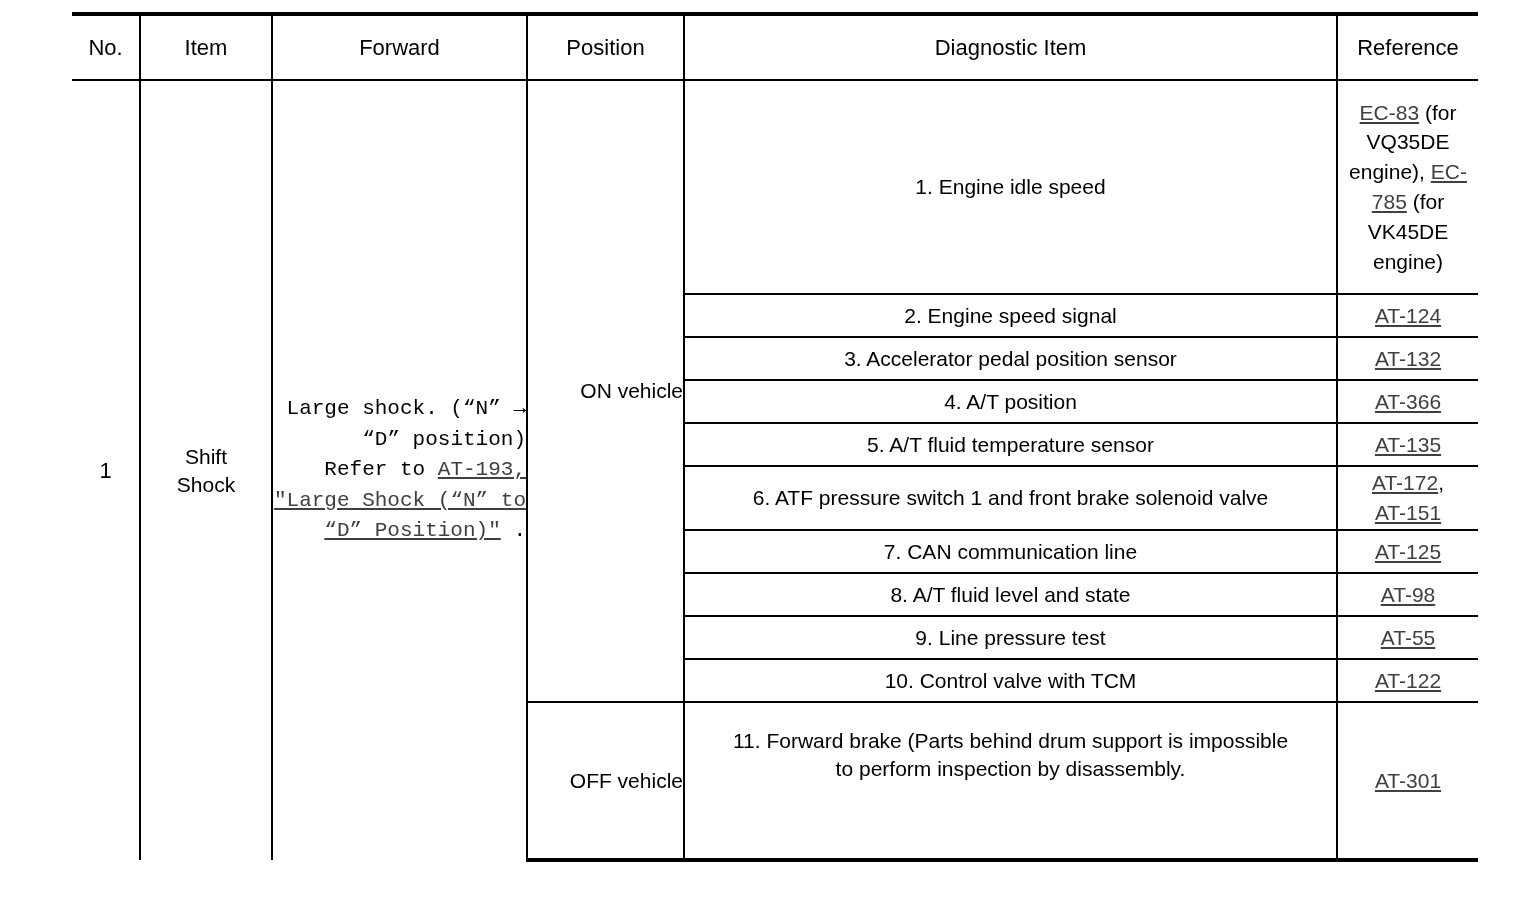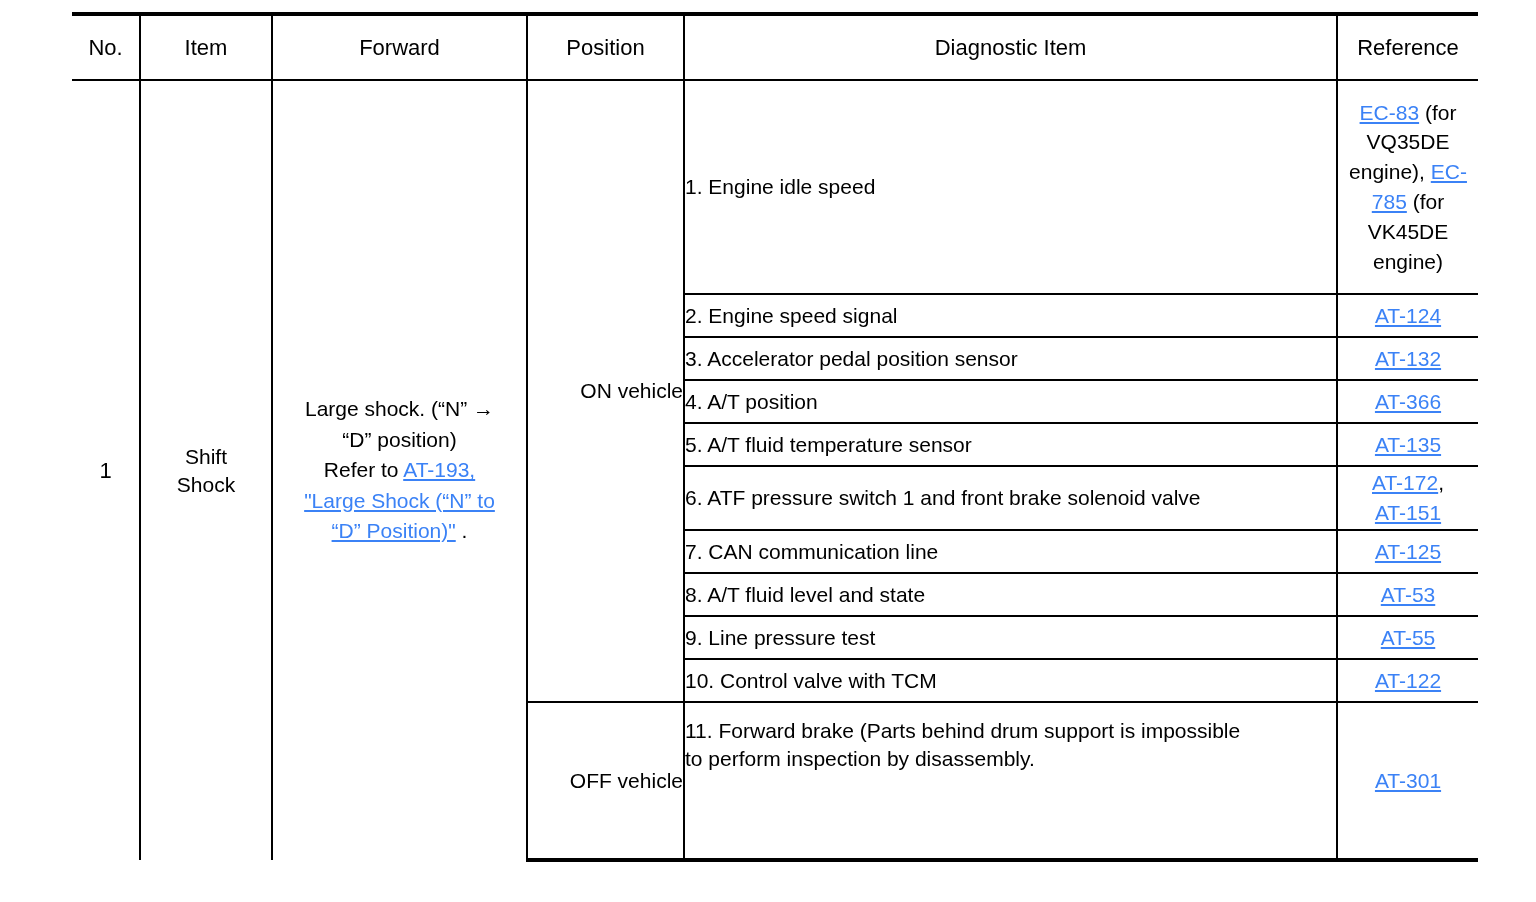--- a/index.html
+++ b/index.html
@@ -70,47 +70,48 @@
   .no-cell {
     text-align: center;
     font-size: 22px;
   }
   .item-cell {
     text-align: center;
     padding-left: 20px;
     font-size: 21px;
   }
   .symptom-cell {
-    text-align: center;
+    text-align: right;
     padding-left: 17px;
     padding-right: 8px;
     font-size: 21px;
     line-height: 1.45;
+    font-family: Liberation Mono, monospace;
   }
   .cond-cell {
     text-align: right;
     font-size: 21px;
     border-radius: 11px;
   }
   .diag-cell {
-    text-align: left;
+    text-align: center;
     padding-left: 14px;
     padding-right: 8px;
     font-size: 21px;
   }
   .ref-cell {
     text-align: center;
     font-size: 21px;
     line-height: 1.42;
   }
 
   .link {
     text-decoration: underline;
     text-underline-offset: 2px;
-    color: #3b82f6;
+    color: #404040;
   }
 
   
   .r-tall  { height: 214px; }
   .r-std   { height: 43px; }
   .r-med   { height: 64px; }
   .r-off   { height: 158px; }
 </style>
 </head>
 <body>
@@ -193,37 +194,37 @@
           <td class="ref-cell b-bot-thin"><span class="link">AT-172</span><span>,</span><br><span class="link">AT-151</span></td>
         </tr>
 
         <tr class="r-std">
           <td class="diag-cell b-right-thin b-bot-thin">7. CAN communication line</td>
           <td class="ref-cell b-bot-thin"><span class="link">AT-125</span></td>
         </tr>
 
         <tr class="r-std">
           <td class="diag-cell b-right-thin b-bot-thin">8. A/T fluid level and state</td>
-          <td class="ref-cell b-bot-thin"><span class="link">AT-53</span></td>
+          <td class="ref-cell b-bot-thin"><span class="link">AT-98</span></td>
         </tr>
 
         <tr class="r-std">
           <td class="diag-cell b-right-thin b-bot-thin">9. Line pressure test</td>
           <td class="ref-cell b-bot-thin"><span class="link">AT-55</span></td>
         </tr>
 
         <tr class="r-std">
           <td class="diag-cell b-right-thin b-bot-thin">10. Control valve with TCM</td>
           <td class="ref-cell b-bot-thin"><span class="link">AT-122</span></td>
         </tr>
 
         <tr class="r-off">
           <td class="cond-cell b-right-thin b-bot-thick">OFF vehicle</td>
 
-          <td class="diag-cell b-right-thin b-bot-thick" style="vertical-align:top; padding-top:14px;">
+          <td class="diag-cell b-right-thin b-bot-thick" style="vertical-align:top; padding-top:24px;">
             <div>11. Forward brake (Parts behind drum support is impossible</div>
             <div>to perform inspection by disassembly.</div>
           </td>
 
           <td class="ref-cell b-bot-thick"><span class="link">AT-301</span></td>
         </tr>
 
       </tbody>
     </table>
 

